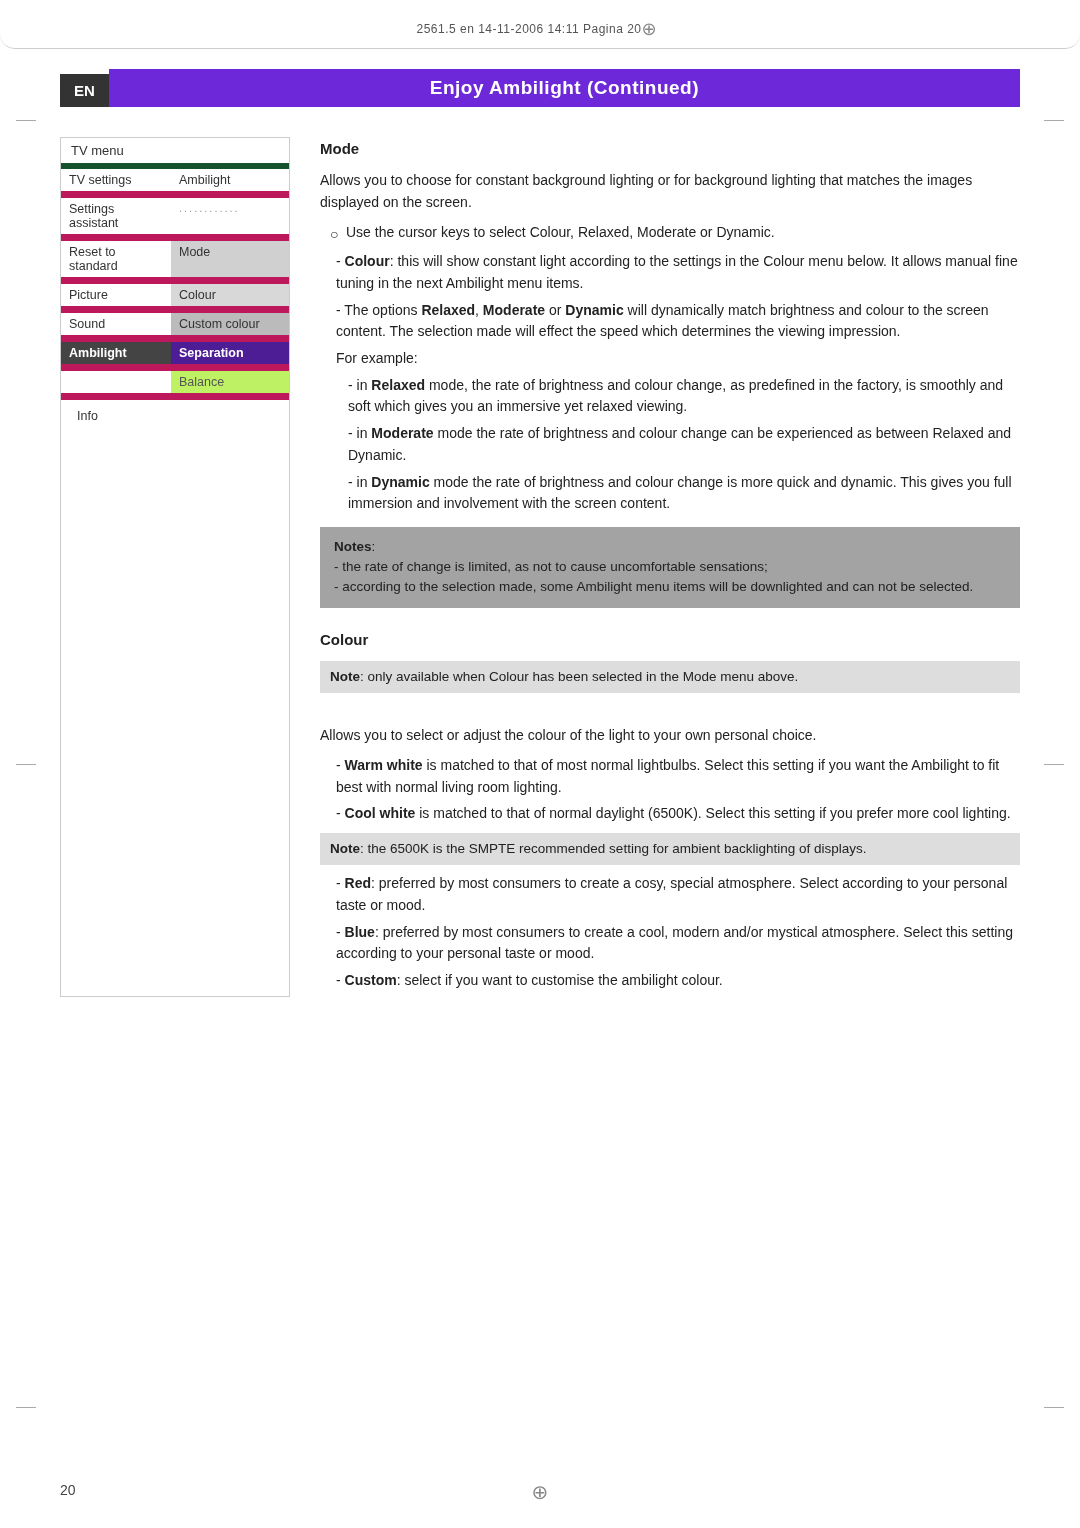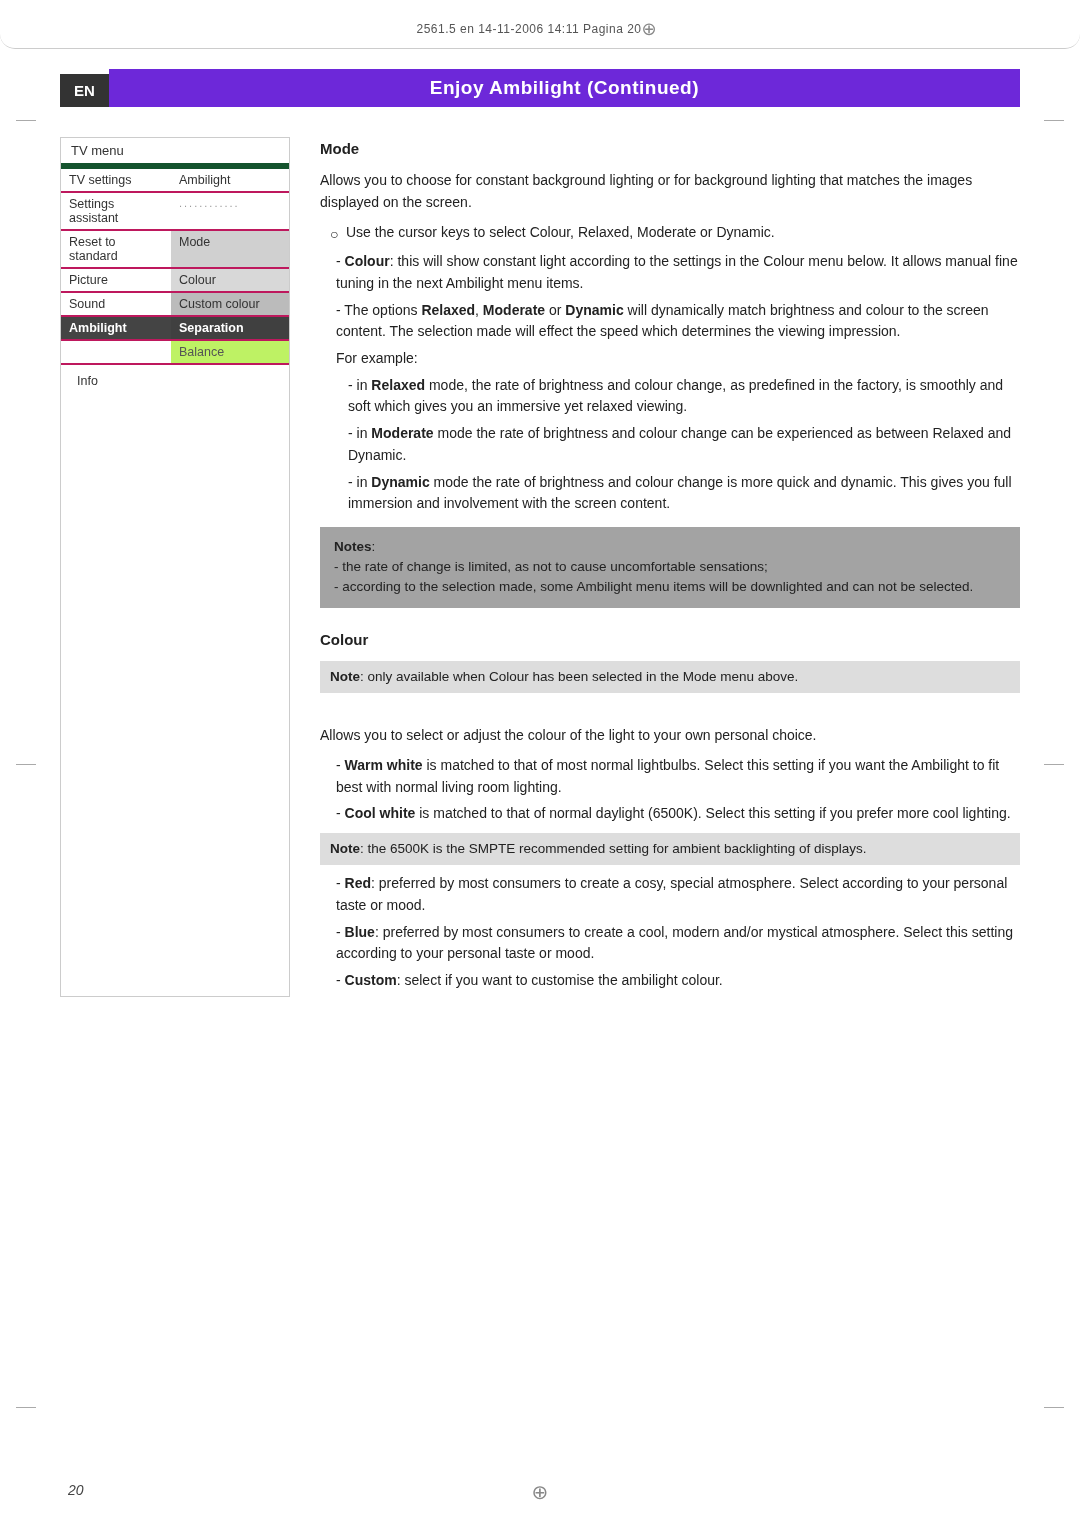--- a/index.html
+++ b/index.html
@@ -86,21 +86,21 @@
     }
     .menu-title {
       padding: 5px 10px;
       background: #fff;
       font-size: 13px;
       color: #333;
       border-bottom: 6px solid #14532d;
     }
     .menu-row {
       display: flex;
-      border-bottom: 2px solid #be185d;
+      border-bottom: 7px solid #be185d;
     }
     .menu-row:last-child {
       border-bottom: none;
     }
     .menu-left {
       width: 110px;
       padding: 4px 8px;
       color: #333;
       font-size: 12.5px;
       background: #fff;
@@ -112,21 +112,21 @@
       color: #333;
     }
     .menu-right.dotted {
       letter-spacing: 2px;
       color: #999;
       font-size: 11px;
     }
     .menu-right.mode { background: #d0d0d0; color: #333; }
     .menu-right.colour-item { background: #d8d8d8; color: #333; }
     .menu-right.custom-colour { background: #bbb; color: #333; }
-    .menu-right.separation { background: #404040; color: #fff; font-weight: bold; }
+    .menu-right.separation { background: #4c1d95; color: #fff; font-weight: bold; }
     .menu-right.balance-item { background: #bef264; color: #555; }
     .menu-left.ambilight-sel { background: #444; color: #fff; font-weight: bold; }
     .menu-row.info-row {
       padding: 5px 8px;
       background: #fff;
     }
 
     
     .right-content {
       flex: 1;
@@ -189,24 +189,23 @@
       padding: 6px 10px;
       margin-bottom: 10px;
       font-size: 13.5px;
       line-height: 1.5;
     }
 
     
     .page-number {
       position: absolute;
       bottom: 30px;
-      left: 68px;
+      left: 60px;
       font-size: 14px;
       color: #444;
-      font-style: italic;
     }
 
     
     .bottom-crosshair {
       position: absolute;
       bottom: 24px;
       left: 50%;
       transform: translateX(-50%);
       font-size: 20px;
       color: #888;

